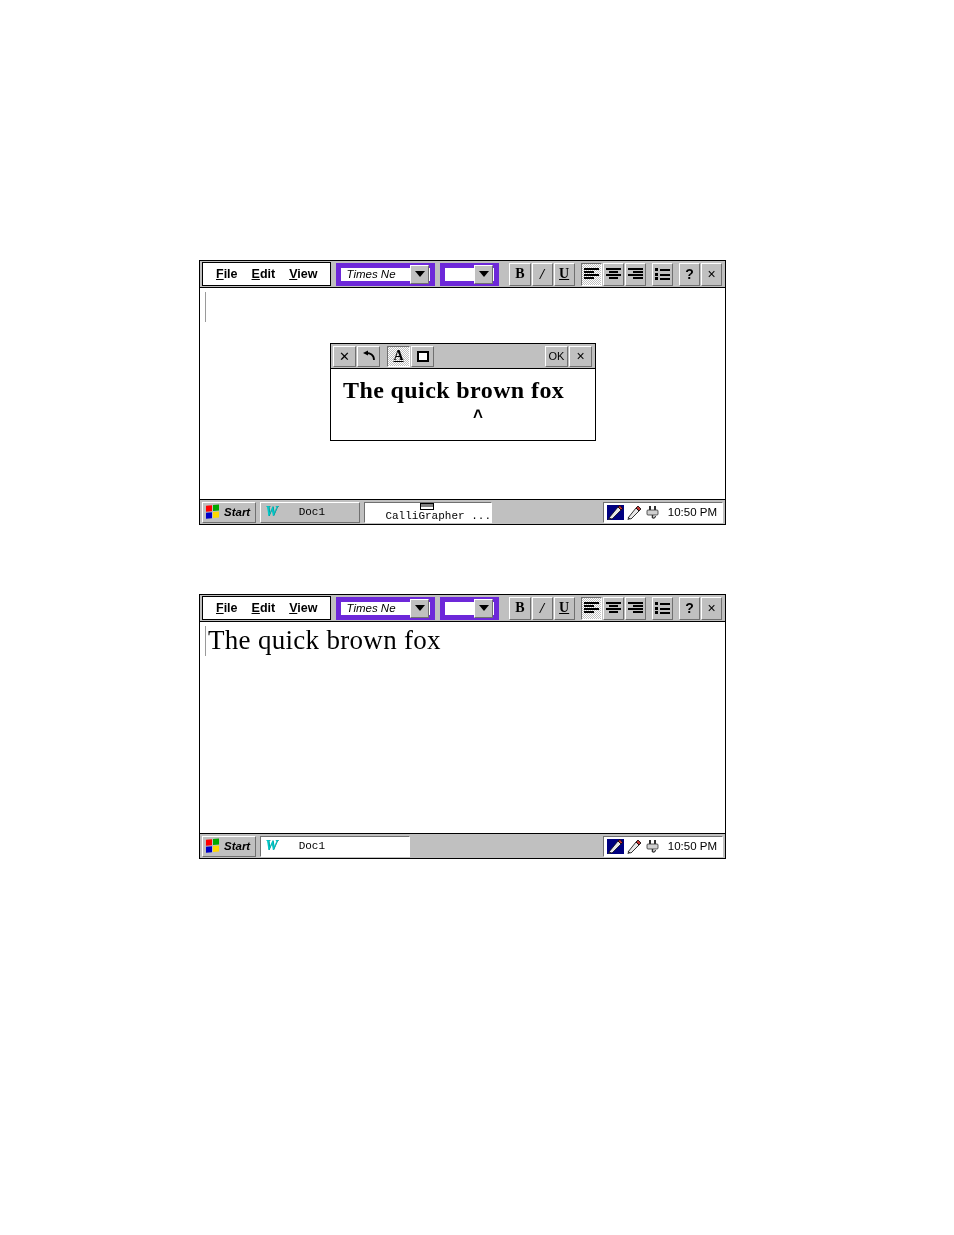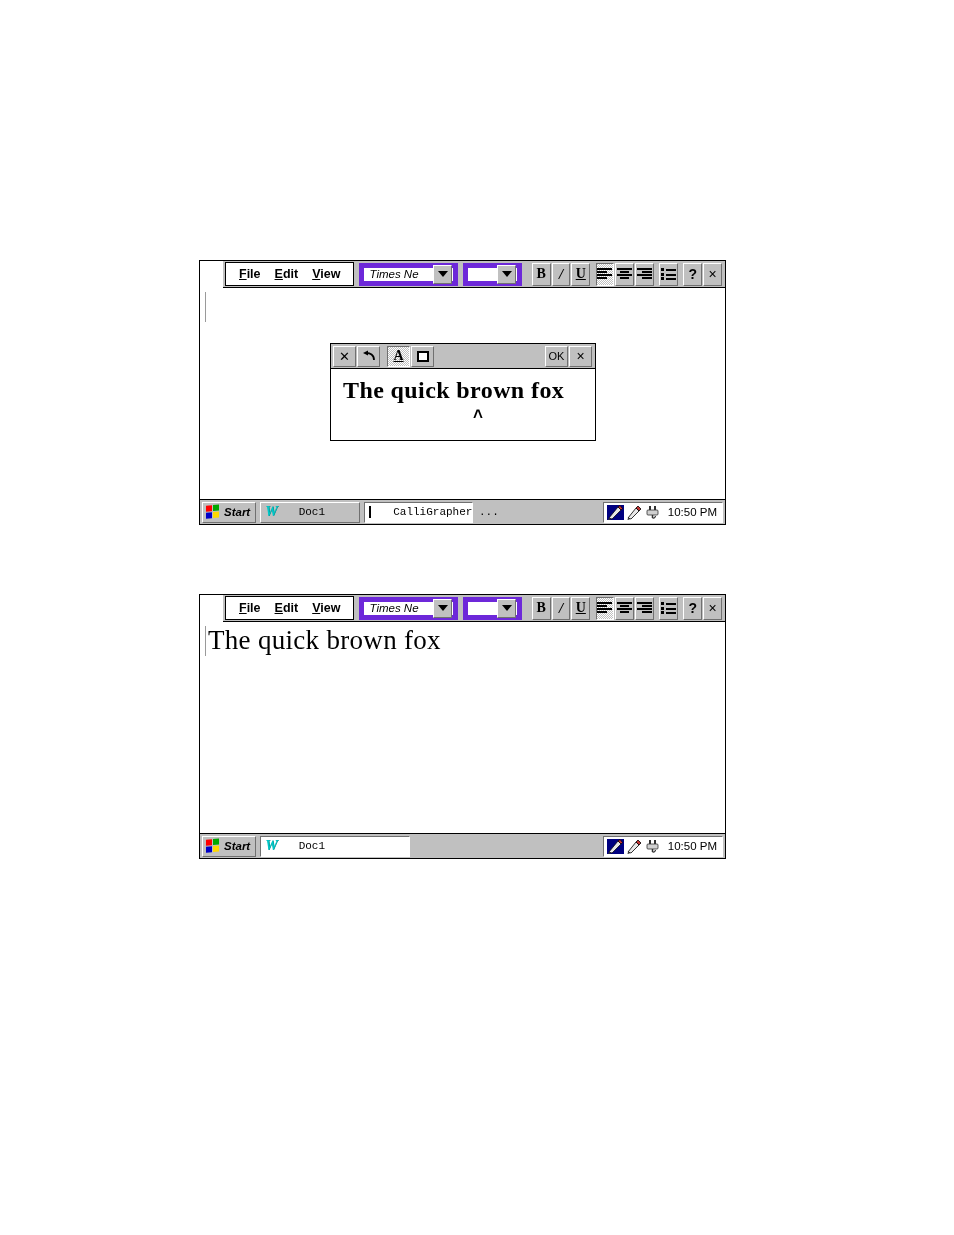--- a/index.html
+++ b/index.html
@@ -14,21 +14,20 @@
     font-family: "Liberation Sans", sans-serif;
     -webkit-font-smoothing: none;
   }
 
   
   .win {
     position: absolute;
     background: #ffffff;
     border: 1px solid #000000;
     box-sizing: border-box;
-    padding-left: 23px;
   }
 
   .toolbar {
     display: flex;
     align-items: stretch;
     background: #c0c0c0;
     height: 27px;
     box-sizing: border-box;
     border-bottom: 1px solid #000000;
     padding: 1px 2px;
@@ -491,21 +490,21 @@
           <i class="wf-y"></i>
       </span>
       <span class="start-label">Start</span>
     </div>
 
     <div class="task-btn tb-raised" style="width:100px;">
       <span class="w-icon">W</span>
       <span class="task-label">Doc1</span>
     </div>
 
-    <div class="task-btn tb-sunken" style="width:109px;">
+    <div class="task-btn tb-sunken" style="width:128px;flex-direction:column;">
       <span class="cg-icon"></span>
       <span class="task-label">CalliGrapher ...</span>
     </div>
 
     <div class="tray tb-sunken">
       <span class="tray-icon">
         <svg width="17" height="15" viewBox="0 0 17 15">
           <rect x="0" y="0" width="17" height="15" fill="#000080"></rect>
           <path d="M2 13 L11 2 L14 5 L5 14 Z" fill="#e8e8e8" stroke="#000" stroke-width="0.7"></path>
           <path d="M11 2 L13 0.5 L15.5 3.5 L14 5 Z" fill="#c03030" stroke="#000" stroke-width="0.7"></path>

